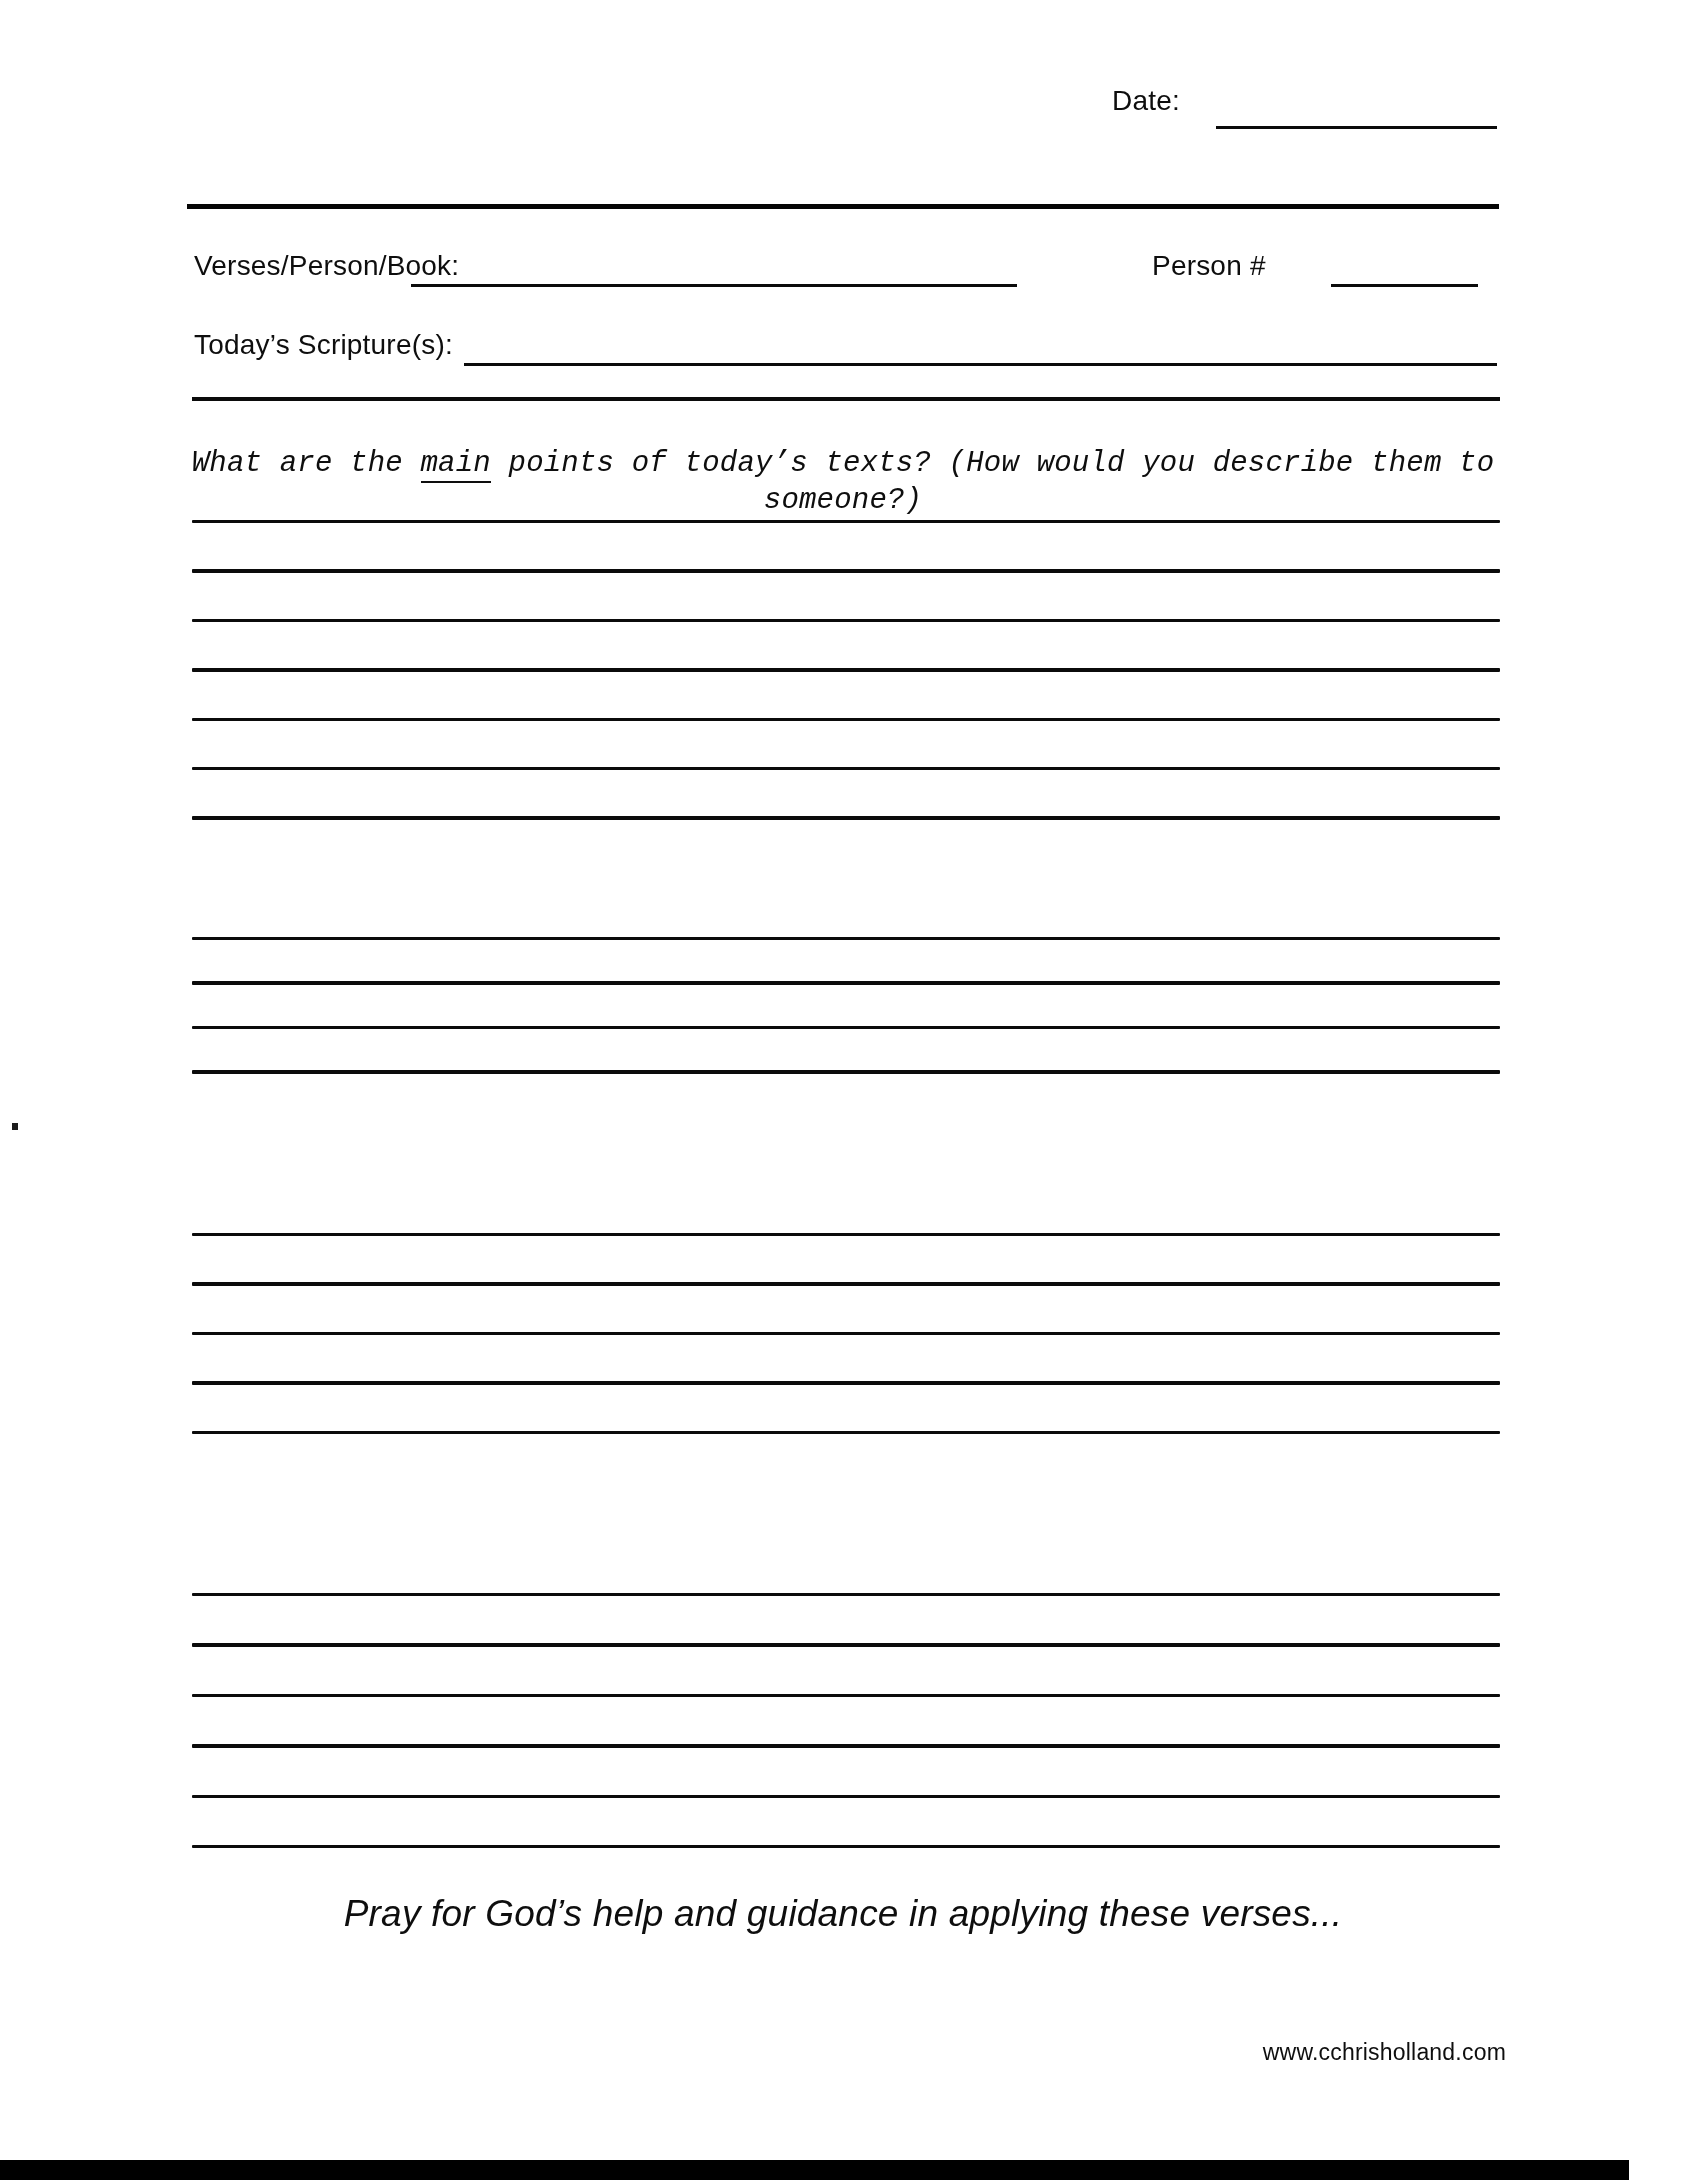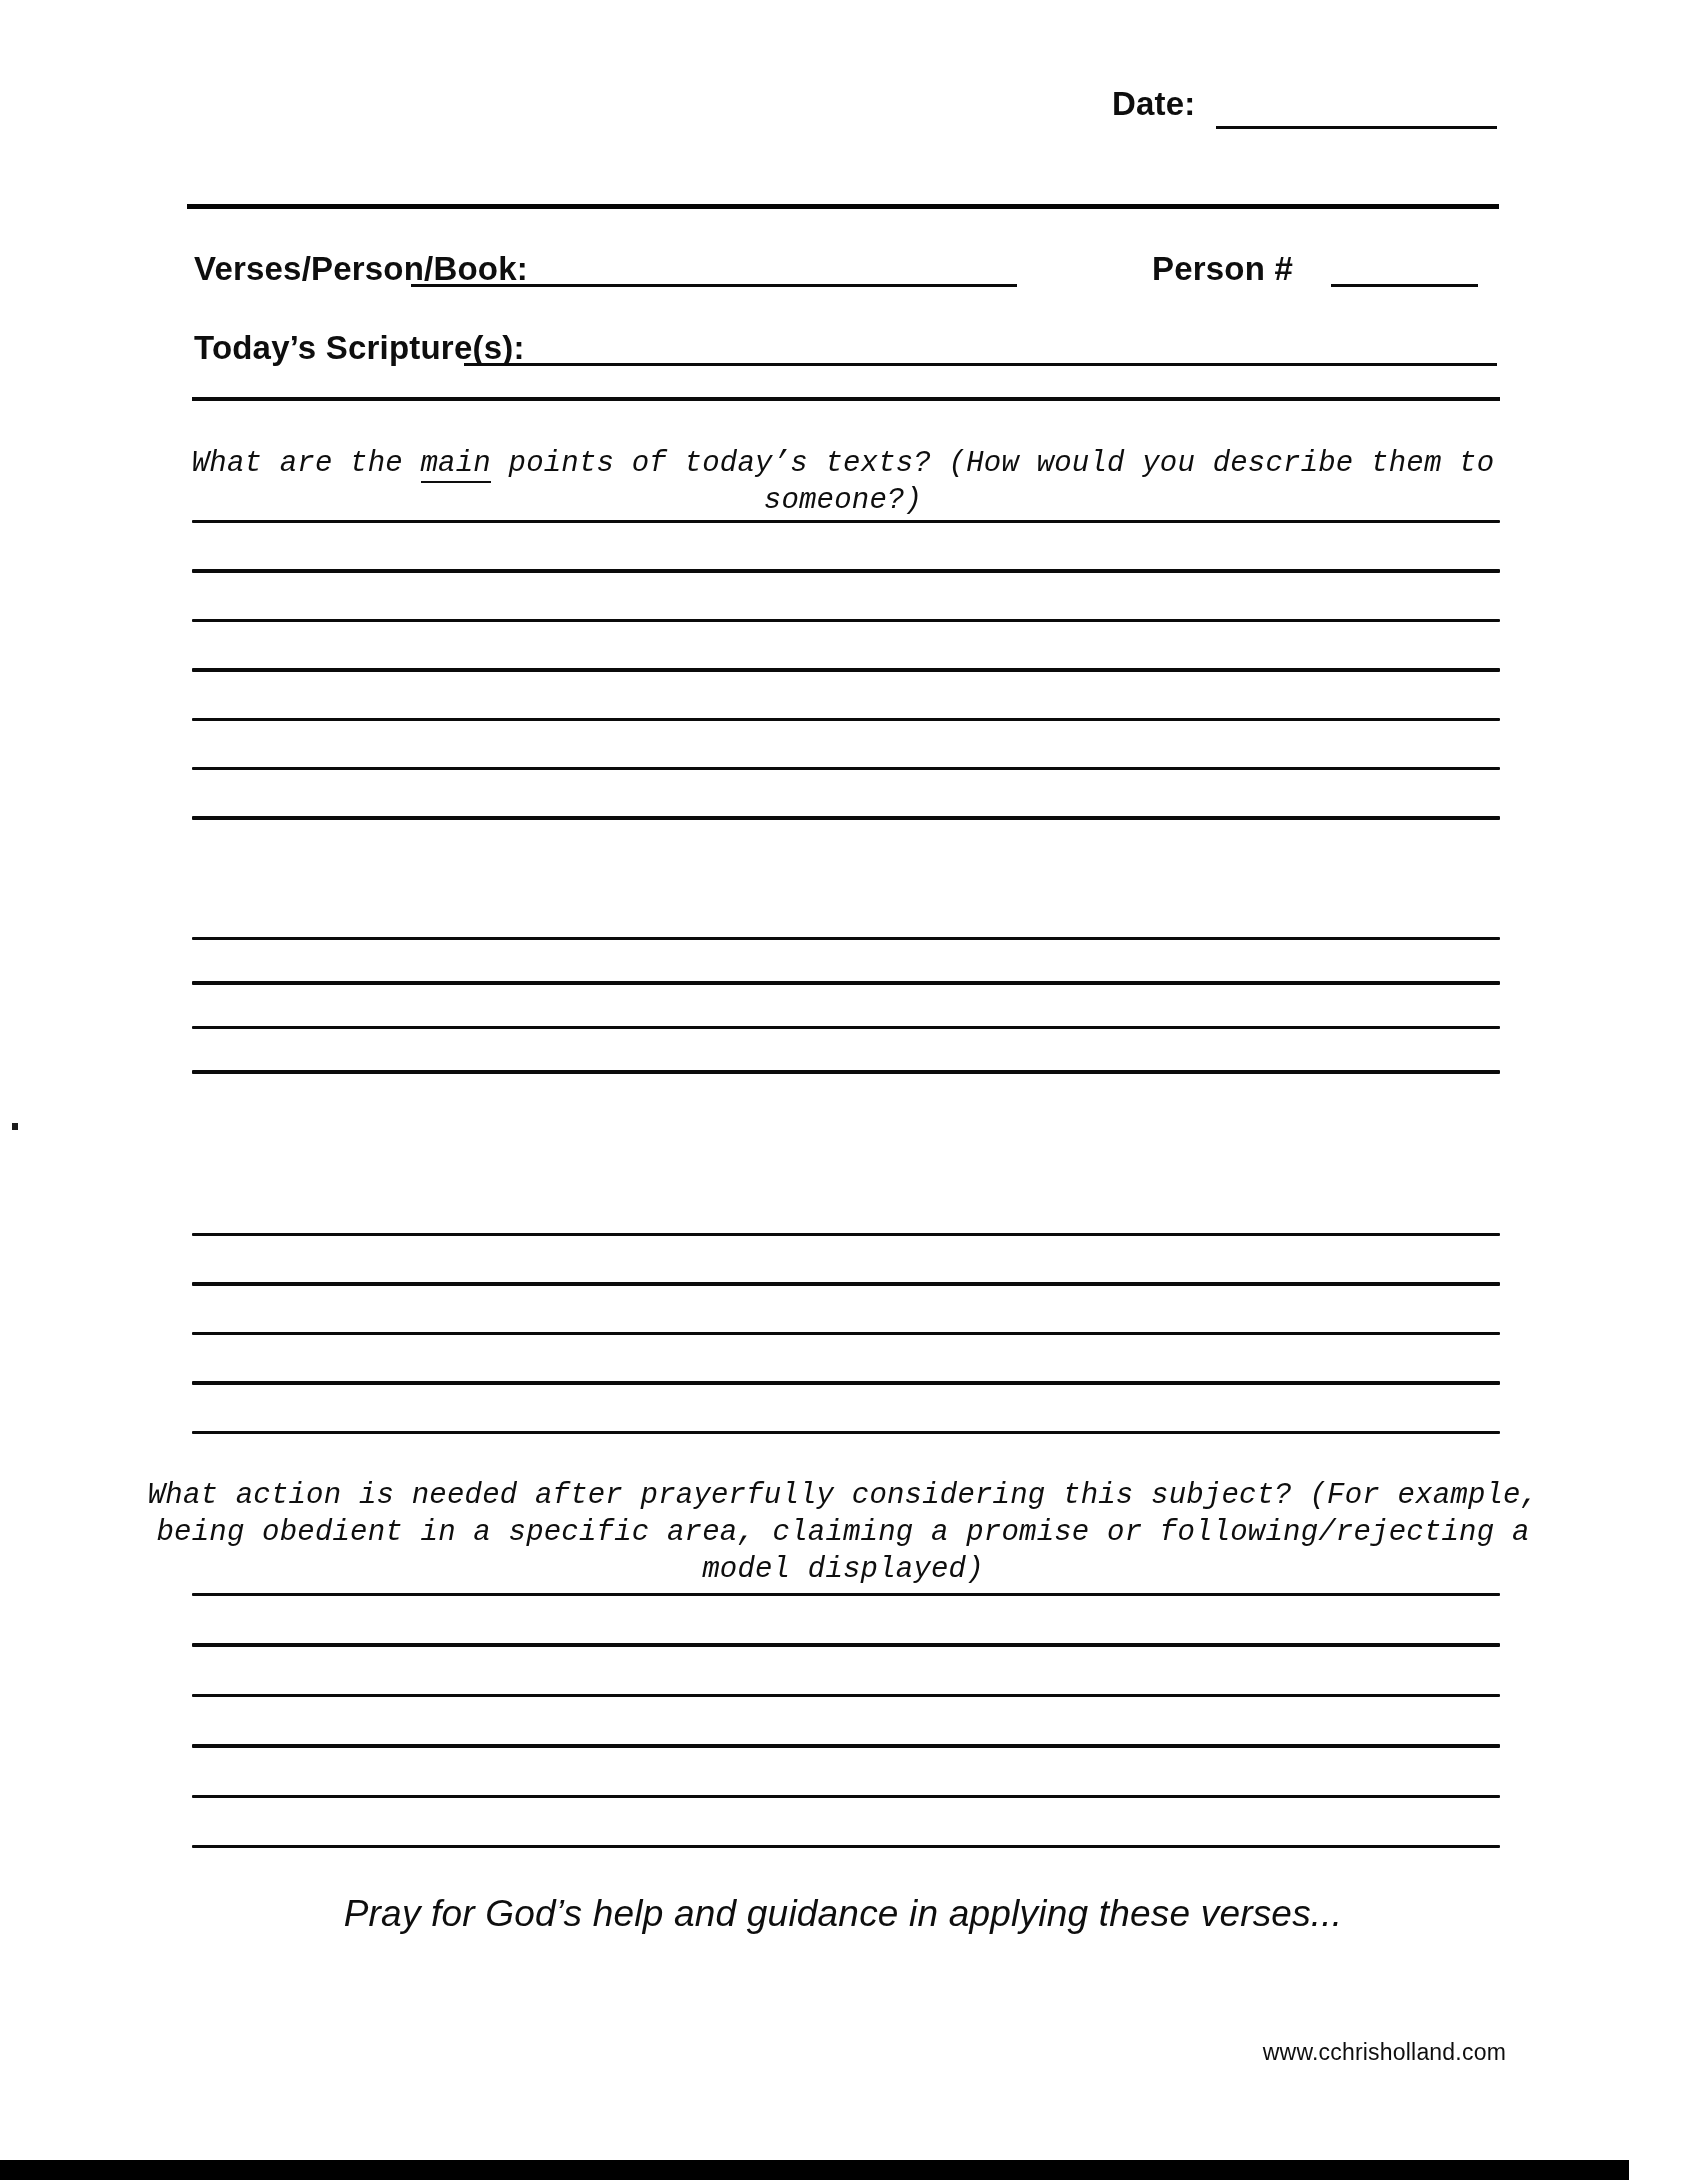--- a/index.html
+++ b/index.html
@@ -5,21 +5,21 @@
   html, body { margin: 0; padding: 0; background: #ffffff; }
   .page {
     position: relative;
     width: 1685px;
     height: 2181px;
     background: #ffffff;
     font-family: "Liberation Sans", sans-serif;
     color: #0e0e0e;
     overflow: hidden;
   }
-  .lbl { position: absolute; font-size: 33px; letter-spacing: 0.2px; white-space: nowrap; font-weight: bold; }
+  .lbl { position: absolute; font-size: 28px; letter-spacing: 0.2px; white-space: nowrap; }
   .bold { font-weight: 700; }
   .blank { position: absolute; background: #0b0b0b; height: 3.4px; }
   .rule-thick { position: absolute; background: #050505; height: 5.1px; }
   .question {
     position: absolute;
     left: 136px;
     width: 1414px;
     text-align: center;
     font-style: italic;
     font-size: 29px;
@@ -119,21 +119,20 @@
     </div>
 
   <div class="answer-lines gap54" style="top:1233px;">
     <div class="answer-line"></div>
   <div class="answer-line"></div>
       <div class="answer-line"></div>
       <div class="answer-line"></div>
       <div class="answer-line"></div>
     </div>
 
-  <div class="question" style="top:1477px;">What action is needed after prayerfully considering this subject? (For example, being obedient in a specific area, claiming a promise or following/rejecting a model displayed)</div>
   <div class="answer-lines gap55" style="top:1593px;">
     <div class="answer-line"></div>
   <div class="answer-line"></div>
       <div class="answer-line"></div>
       <div class="answer-line"></div>
       <div class="answer-line"></div>
       <div class="answer-line"></div>
     </div>
 
   <div class="prayer">Pray for God’s help and guidance in applying these verses...</div>

